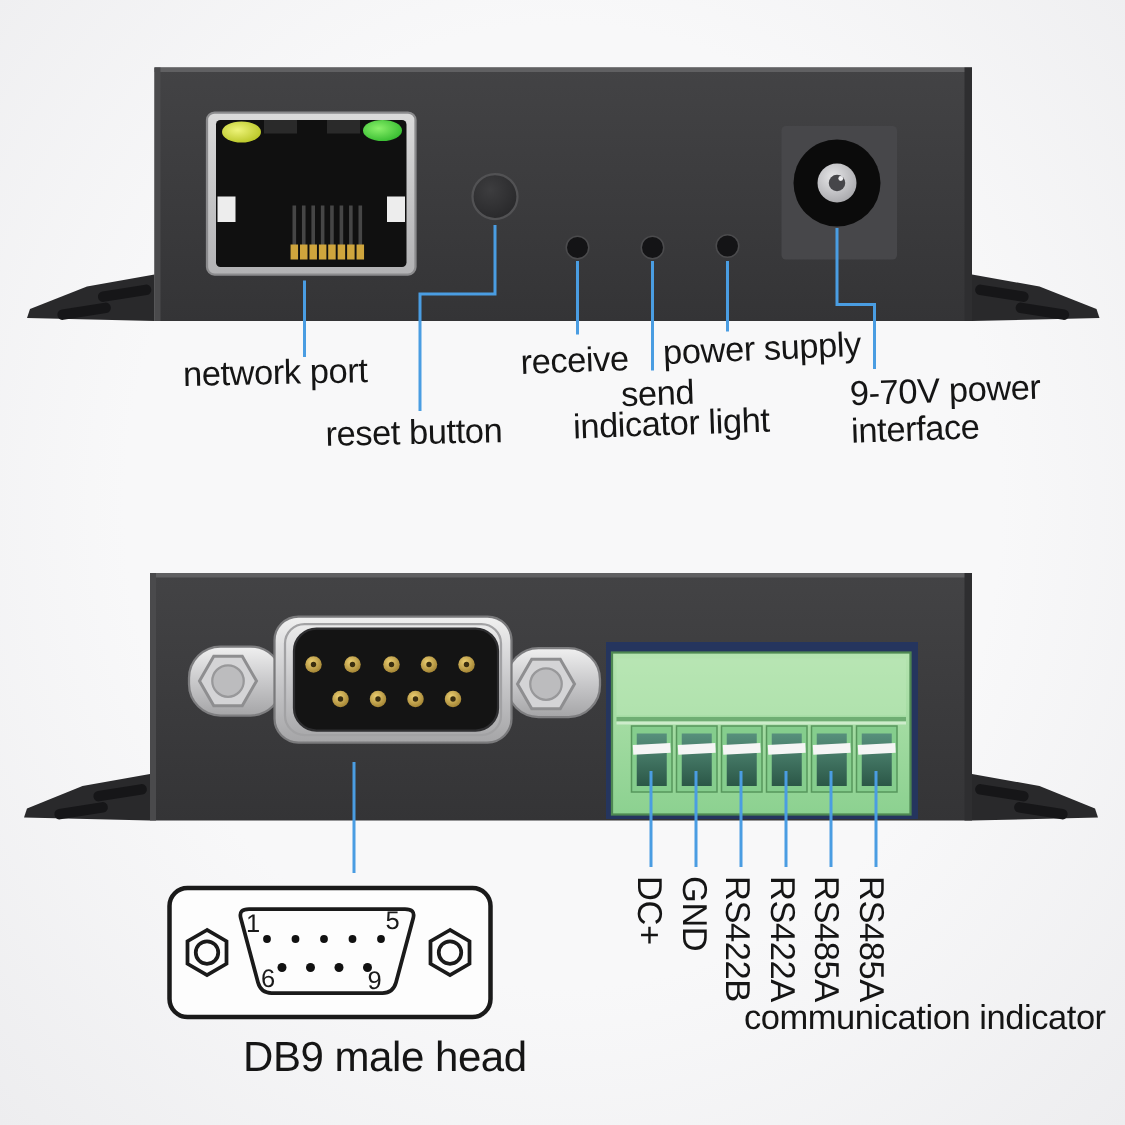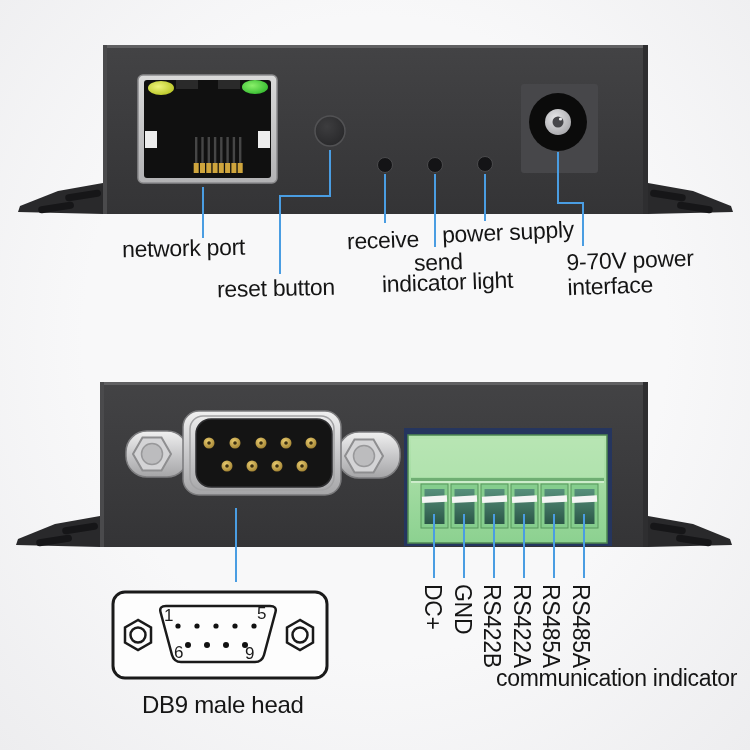--- a/index.html
+++ b/index.html
@@ -27,21 +27,21 @@
     white-space:nowrap;
     line-height:22px;
     font-size:23px;
   }
   .pin-num{
     position:absolute;
     font-size:17px;
     color:#1a1a1a;
     line-height:17px;
   }
-  .big{font-size:24px;}
+  .big{font-size:28px;margin-left:20px;}
   .callout{stroke:#4a9de2;stroke-width:2;fill:none;}
 </style>
 </head>
 <body>
 
 <div id="stage">
 
 <svg id="gfx" width="750" height="750" viewBox="0 0 750 750">
   <defs>
     <linearGradient id="panelGrad" x1="0" y1="0" x2="0" y2="1">

